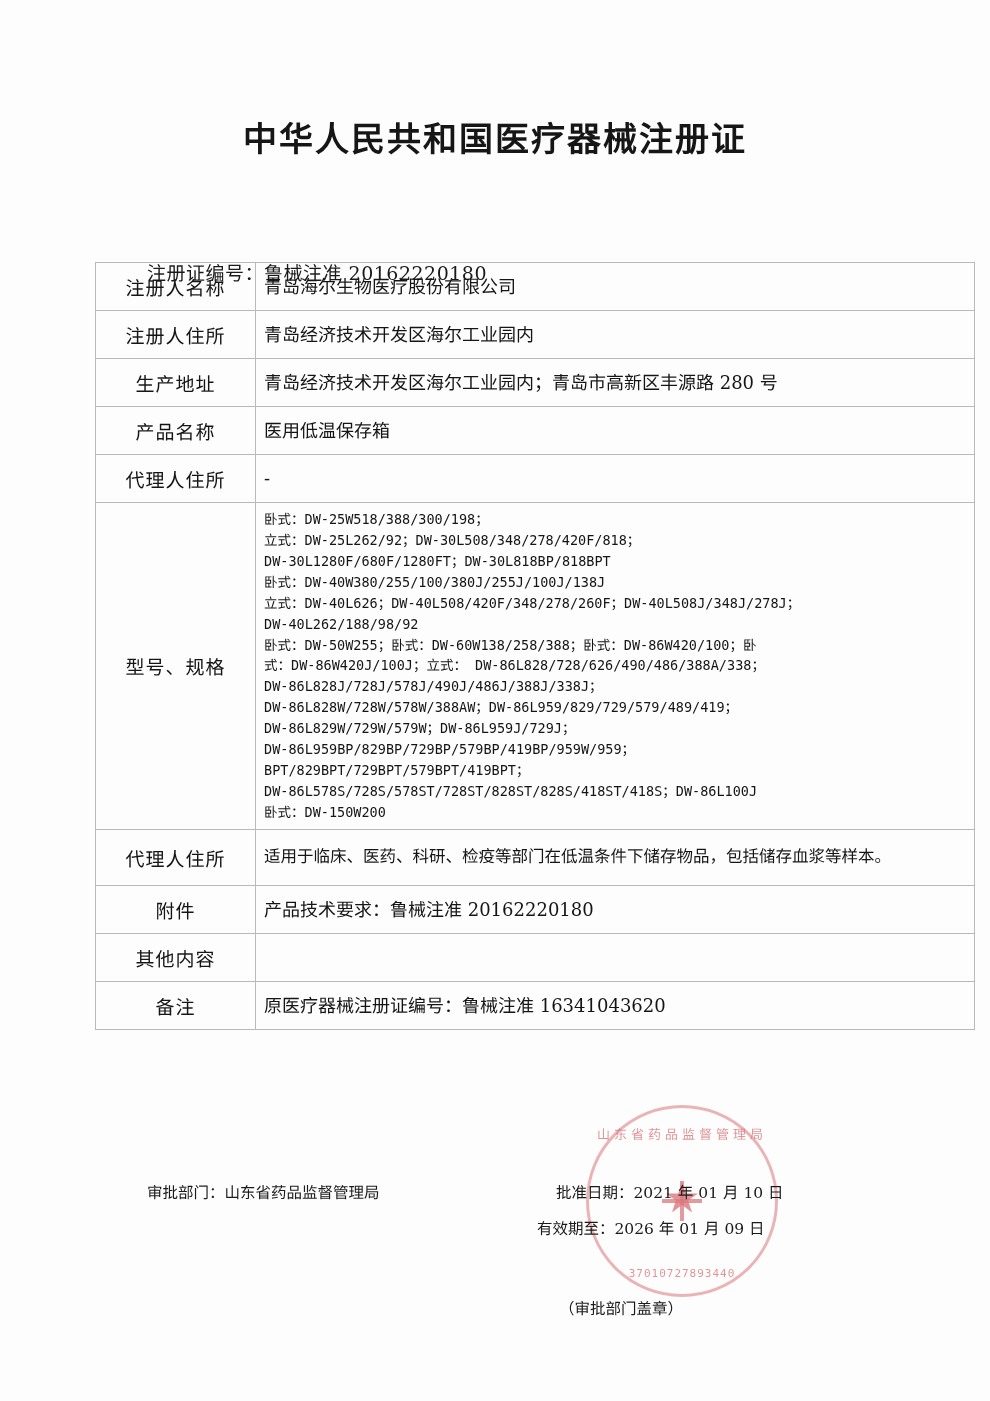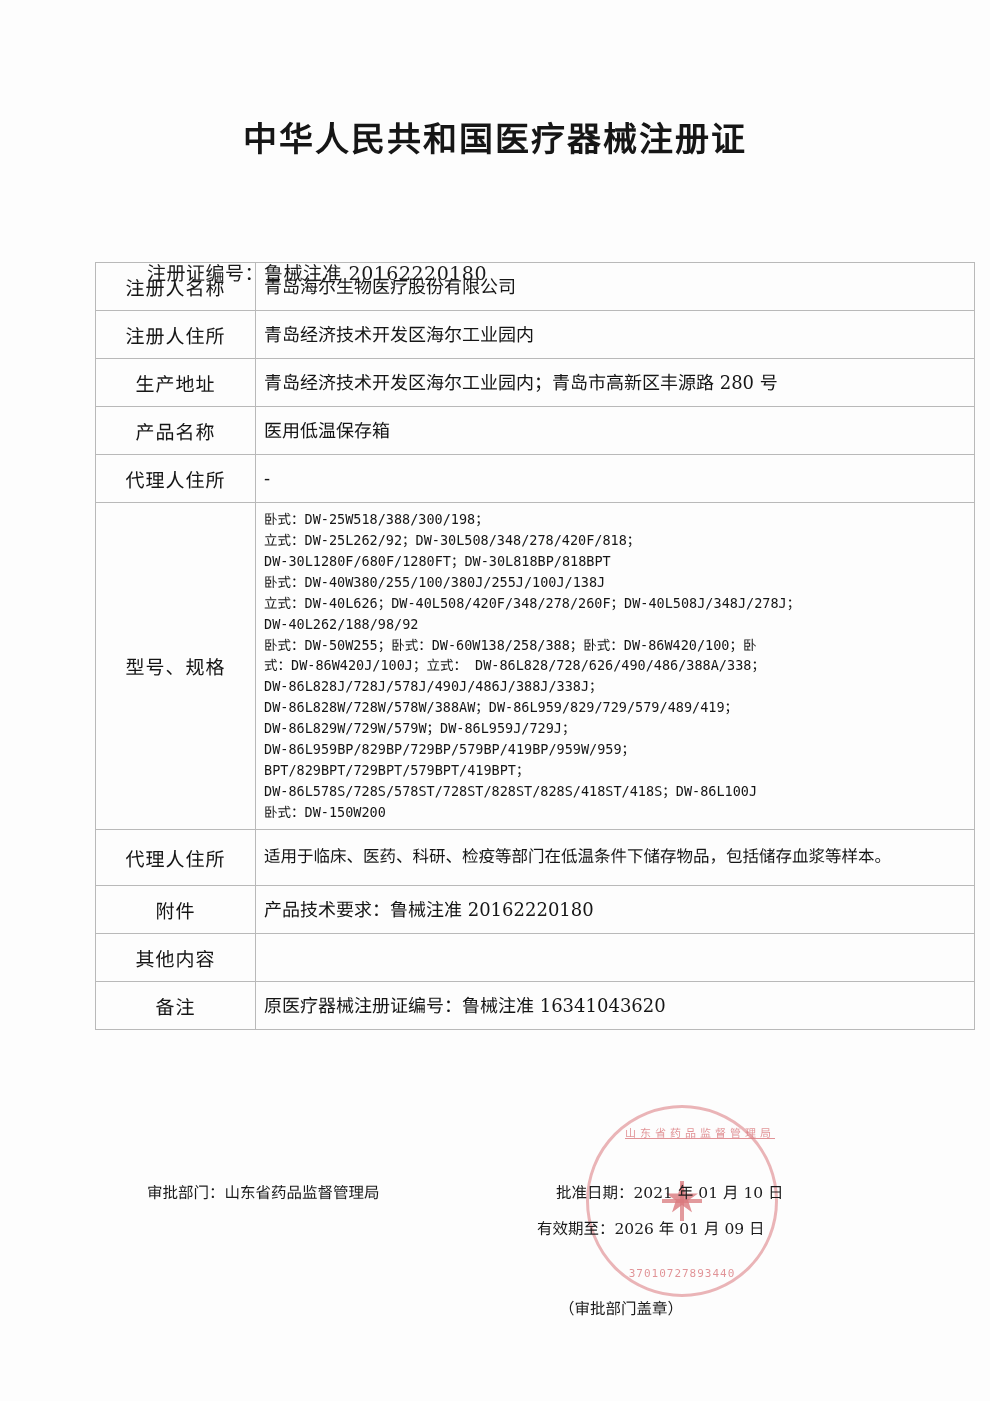--- a/index.html
+++ b/index.html
@@ -161,26 +161,25 @@
     transform: translate(-50%, -58%);
     color: rgba(196, 40, 48, 0.8);
     font-size: 34px;
     line-height: 1;
   }
   .seal-text-top {
     position: absolute;
     left: 0;
     top: 16px;
     width: 100%;
-    text-align: right;
-    font-family: "DejaVu Serif", "Liberation Serif", serif;
-    font-size: 11px;
+    text-align: center;
+    font-family: "DejaVu Serif", "Liberation Serif", serif;
+    font-size: 13px;
     color: rgba(196, 40, 48, 0.8);
     letter-spacing: 4px;
-    text-decoration: underline;
   }
   .seal-text-bottom {
     position: absolute;
     left: 0;
     bottom: 14px;
     width: 100%;
     text-align: center;
     font-family: "DejaVu Sans Mono", "Liberation Mono", monospace;
     font-size: 11px;
     color: rgba(196, 40, 48, 0.8);

